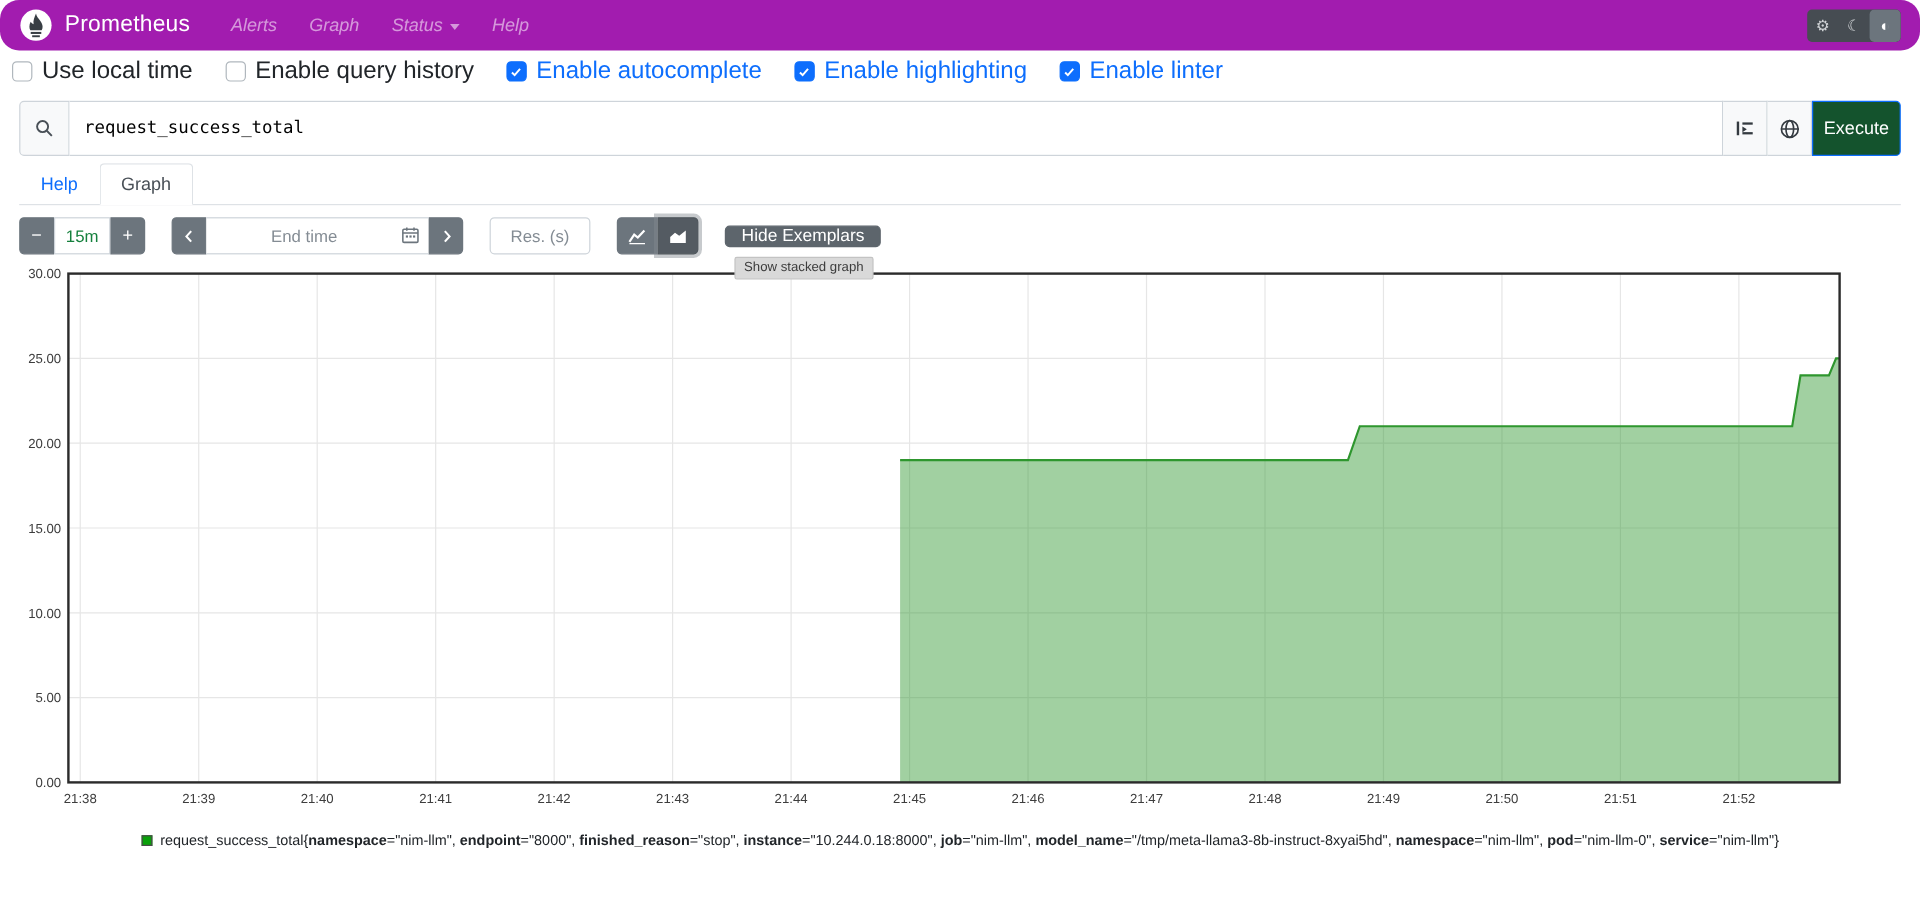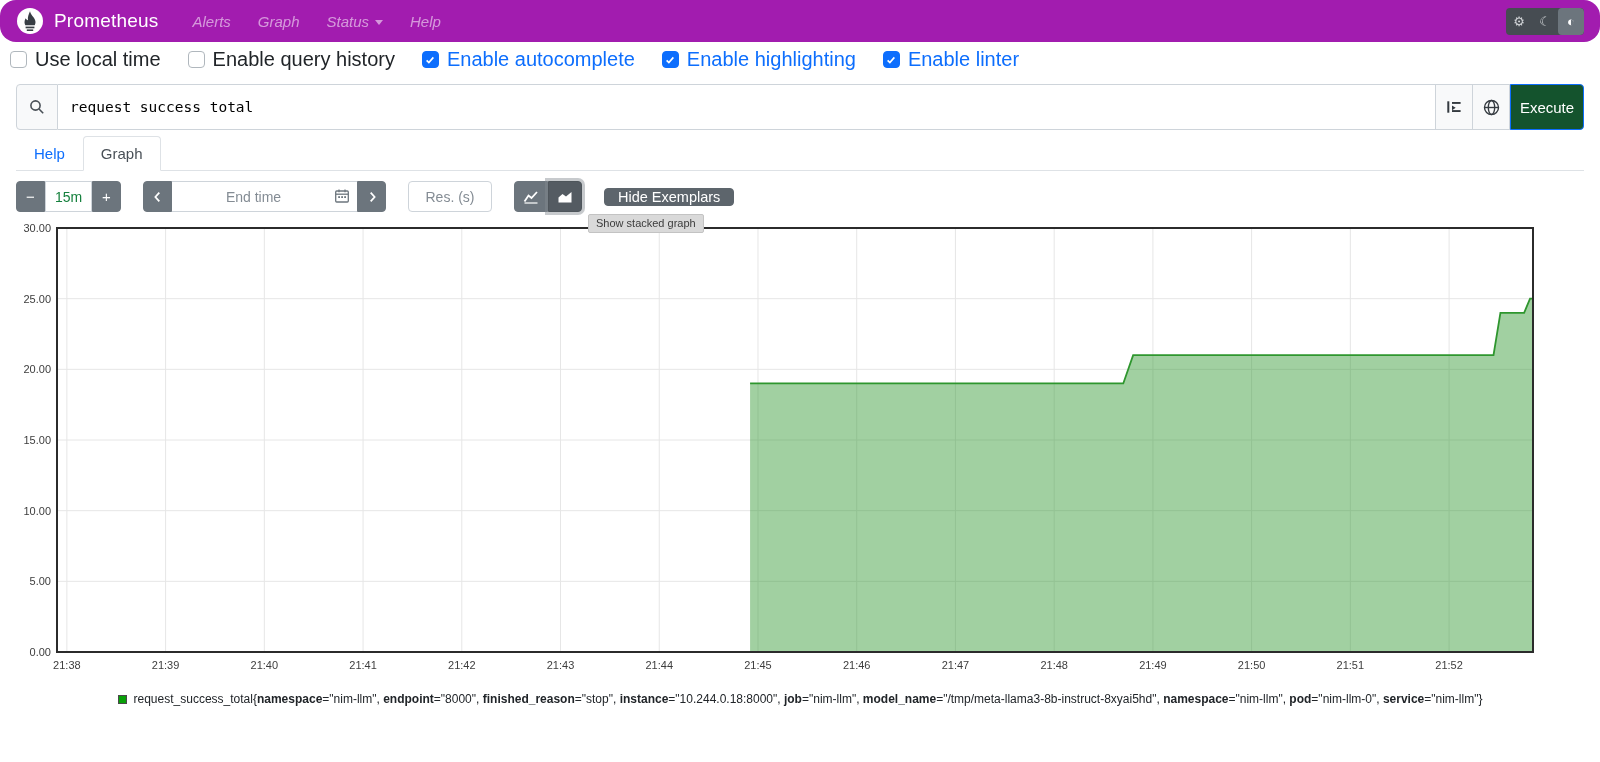--- a/index.html
+++ b/index.html
@@ -48,21 +48,21 @@
   .w28 { width:29px; }
   .dur-input { width:47px; border:1px solid #ced4da; text-align:center; font-size:14px; outline:none; font-family:inherit; color:#15803d; }
   .time-input-wrap { position:relative; width:185px; }
   .time-input { width:100%; height:100%; border:1px solid #ced4da; border-left:none; border-right:none; text-align:center; font-size:14px; outline:none; font-family:inherit; padding-right:24px; }
   .time-input::placeholder, .res-input::placeholder { color:#848c94; }
   .cal { position:absolute; right:7px; top:7px; cursor:pointer; }
   .res-input { width:84px; height:31px; border:1px solid #ced4da; border-radius:4px; text-align:center; font-size:14px; outline:none; font-family:inherit; }
   .icon-toggle { width:34px; }
   .icon-toggle.active { background:#545b62; border-color:#4e555b; box-shadow:0 0 0 3px rgba(130,138,145,.45); position:relative; z-index:1; }
   .exemplars-btn { padding:0 13px; font-size:14.5px; border-radius:4px; background:#5d656c; border-color:#5d656c; }
-  .tooltip { position:absolute; left:572px; top:33px; background:#d9d9d9; border:1px solid #c3c3c3; color:#3c3c3c; font-size:11px; padding:2px 7px 3px 7px; border-radius:2px; white-space:nowrap; }
+  .tooltip { position:absolute; left:596px; top:33px; background:#d9d9d9; border:1px solid #c3c3c3; color:#3c3c3c; font-size:11px; padding:2px 7px 3px 7px; border-radius:2px; white-space:nowrap; }
   
   .chart-area { margin:8px 16px 0 16px; }
   #chart-svg text { font-family:"Liberation Sans",sans-serif; font-size:11px; fill:#3d3d3d; }
   #chart-svg .grid { stroke:#e6e6e6; stroke-width:1; }
   #chart-svg .xtick { text-anchor:middle; }
   #chart-svg .ytick { text-anchor:end; }
   
   .legend { display:flex; justify-content:center; align-items:flex-start; margin-top:16px; font-size:12px; color:#212529; }
   .legend-item { display:flex; align-items:center; gap:7px; cursor:pointer; max-width:1380px; }
   .swatch { width:9px; height:9px; border:1px solid #4a4a4a; flex:none; margin-top:1px; }

